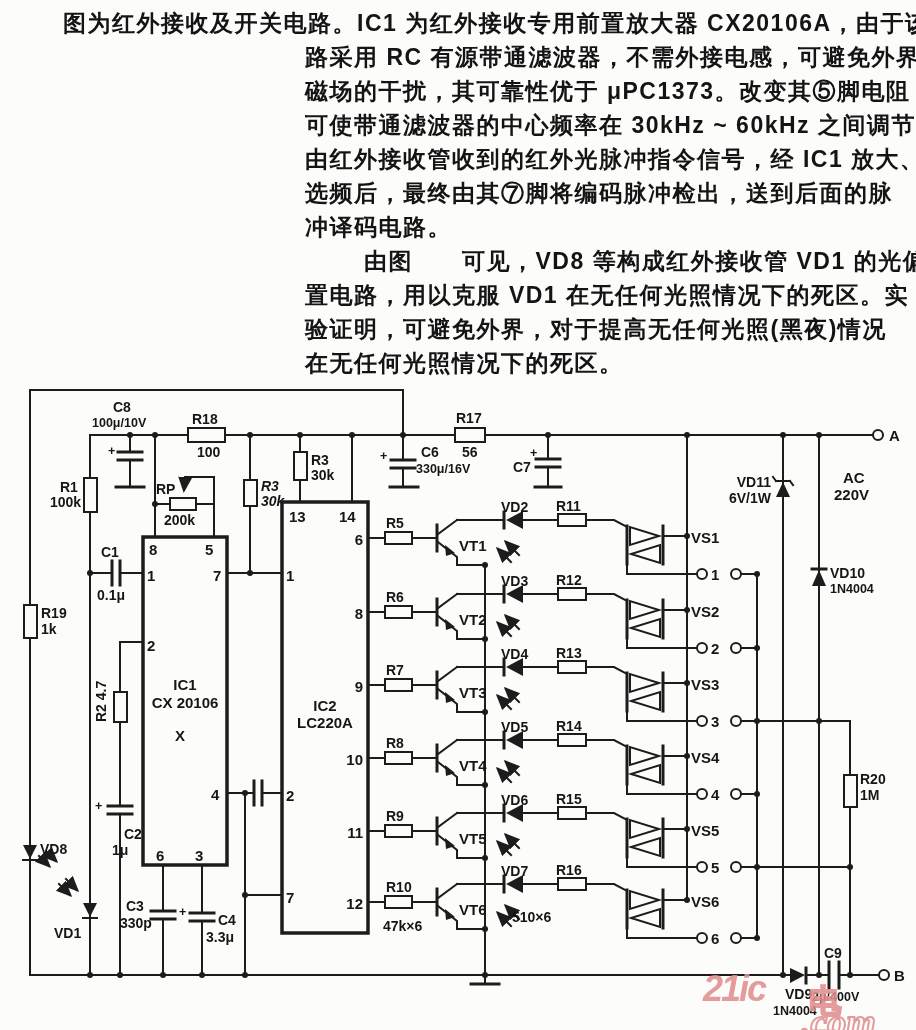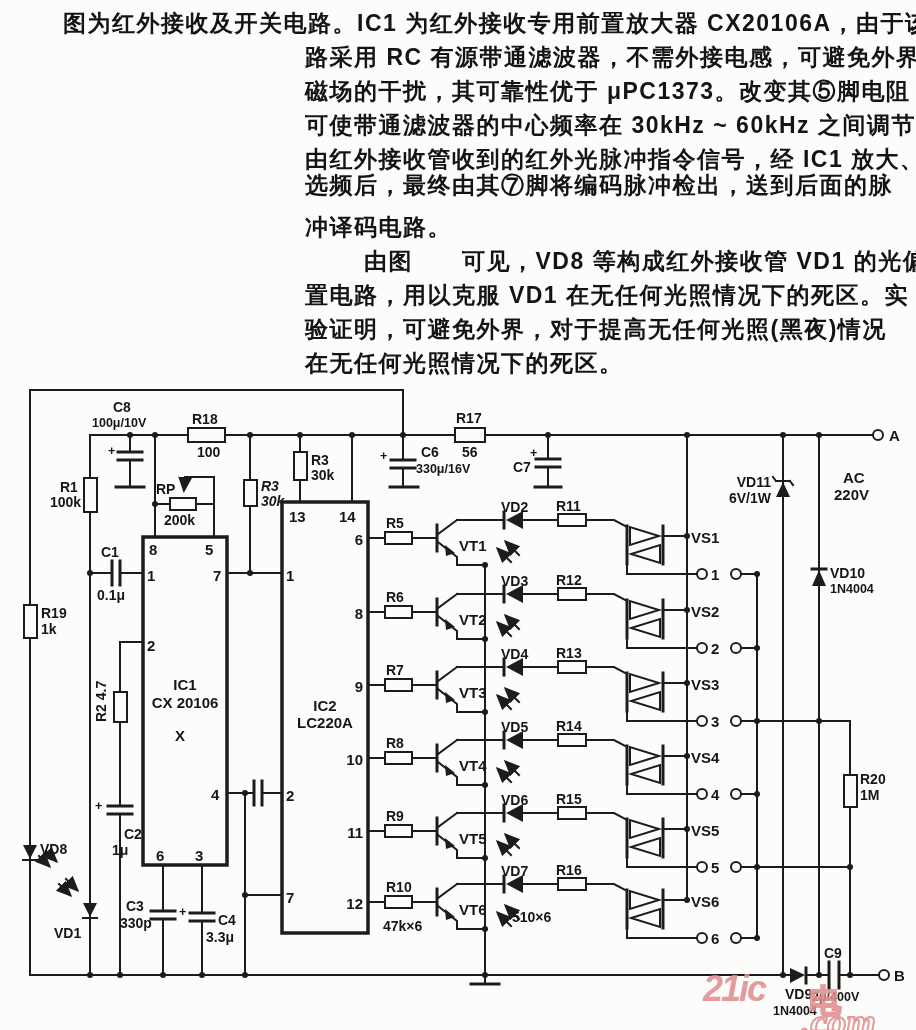--- a/index.html
+++ b/index.html
@@ -31,21 +31,21 @@
 <body>
 
 <div id="page">
 
   <div>
     <div class="tl" style="left:63px;top:8px;">图为红外接收及开关电路。IC1 为红外接收专用前置放大器 CX20106A，由于该电</div>
     <div class="tl" style="left:305px;top:42px;">路采用 RC 有源带通滤波器，不需外接电感，可避免外界</div>
     <div class="tl" style="left:305px;top:76px;">磁场的干扰，其可靠性优于 μPC1373。改变其⑤脚电阻，</div>
     <div class="tl" style="left:305px;top:110px;">可使带通滤波器的中心频率在 30kHz ~ 60kHz 之间调节。</div>
     <div class="tl" style="left:305px;top:144px;">由红外接收管收到的红外光脉冲指令信号，经 IC1 放大、</div>
-    <div class="tl" style="left:305px;top:170px;text-align:right;">选频后，最终由其⑦脚将编码脉冲检出，送到后面的脉</div>
+    <div class="tl" style="left:305px;top:178px;text-align:right;">选频后，最终由其⑦脚将编码脉冲检出，送到后面的脉</div>
     <div class="tl" style="left:305px;top:212px;">冲译码电路。</div>
     <div class="tl" style="left:364px;top:246px;">由图　　可见，VD8 等构成红外接收管 VD1 的光偏</div>
     <div class="tl" style="left:305px;top:280px;text-align:right;">置电路，用以克服 VD1 在无任何光照情况下的死区。实</div>
     <div class="tl" style="left:305px;top:314px;">验证明，可避免外界，对于提高无任何光照(黑夜)情况</div>
     <div class="tl" style="left:305px;top:348px;">在无任何光照情况下的死区。</div>
   </div>
 
   <svg width="916" height="1030" viewBox="0 0 916 1030">
     <defs>
       <marker id="ah" markerWidth="9" markerHeight="9" refX="6.5" refY="3.5" orient="auto">

